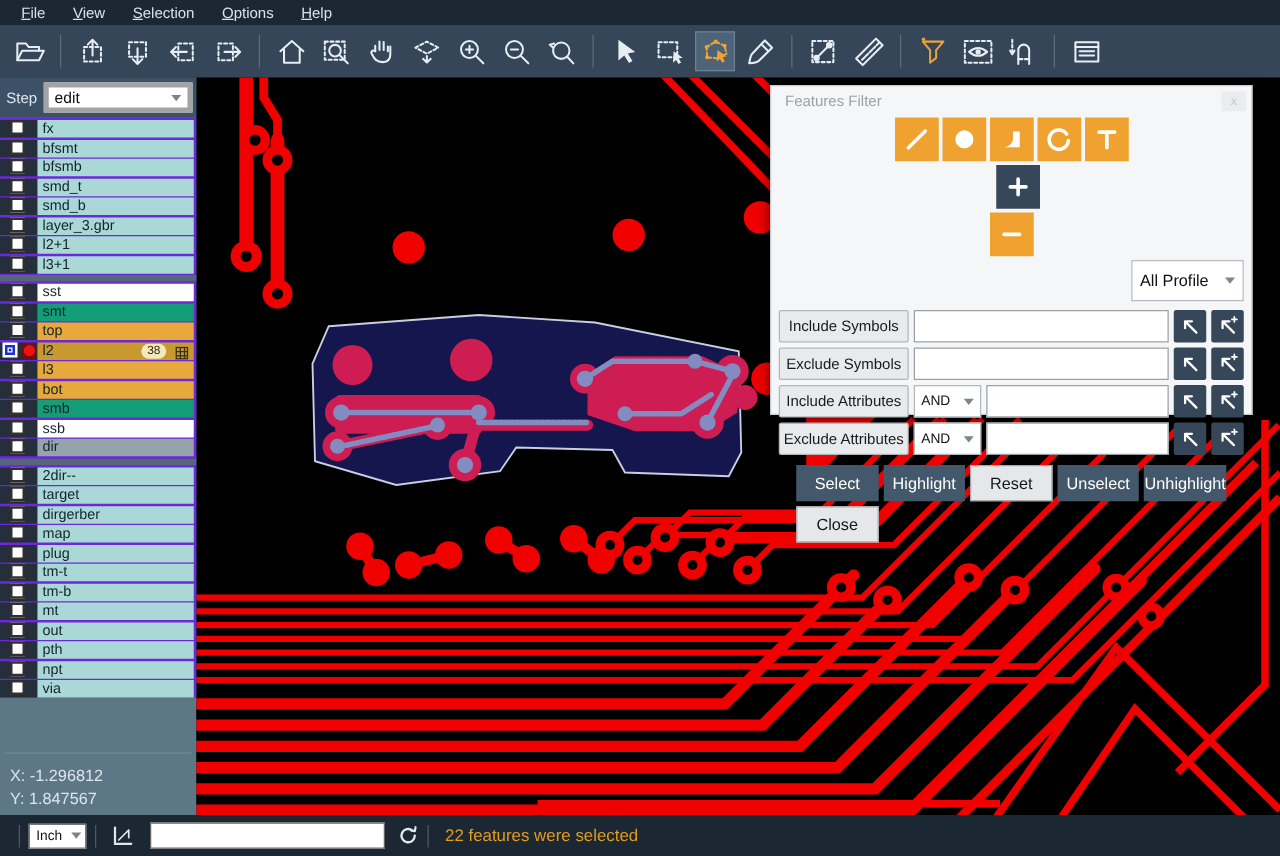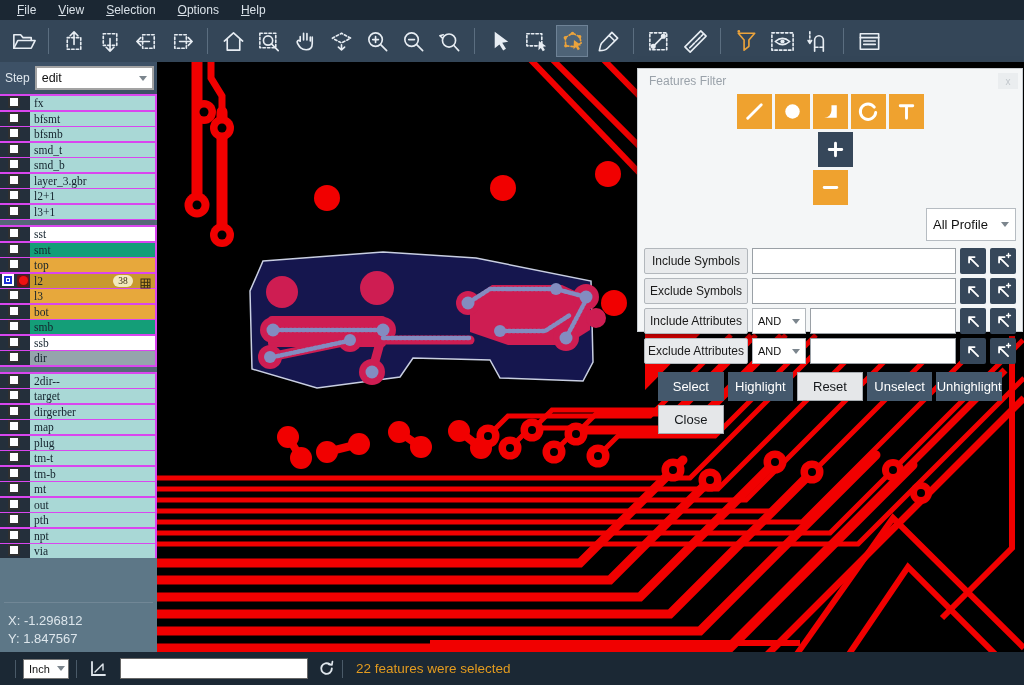--- a/index.html
+++ b/index.html
@@ -16,23 +16,23 @@
   .tsep { width:1px; height:26px; background:#5b6e80; margin:0 5px; flex:none; }
   .tbtn-top { width:32px; height:32px; display:flex; align-items:center; justify-content:center; color:#e7edf3; flex:none; border:1px solid transparent; }
   .tbtn-top.active { background:#4e6377; border-color:#6e8296; color:#eba33c; }
   .tbtn-top.accent { color:#eba33c; }
   .ti { width:27px; height:27px; stroke:currentColor; fill:none; stroke-width:1.7; stroke-linecap:round; stroke-linejoin:round; }
 
   
   .sidebar { position:absolute; left:0; top:62px; width:157px; bottom:33px; background:#5d7787; z-index:4; }
   .step-row { height:32px; background:#3d5166; display:flex; align-items:center; padding:0 3px 0 5px; }
   .step-label { color:#dfe7ee; font-size:12px; margin-right:5px; }
-  .step-select { flex:1; height:24px; background:#fff; border:2px solid #a3a3a3; display:flex; align-items:center; justify-content:space-between; padding:0 5px; font-size:12.5px; color:#111; }
+  .step-select { flex:1; height:24px; background:#fff; border:4px solid #a3a3a3; display:flex; align-items:center; justify-content:space-between; padding:0 5px; font-size:12.5px; color:#111; }
   .chev { width:0; height:0; border-left:4px solid transparent; border-right:4px solid transparent; border-top:5px solid #7b858d; }
-  .layer-list { background:#d946ef; padding-top:2px;font-family:Liberation Serif, serif; }
+  .layer-list { background:#6d28d9; padding-top:2px; }
   .lrow { display:flex; height:14px; margin-bottom:1.5px; }
   .ccell { width:30px; flex:none; position:relative; background:#242f3b; }
   .cbox { position:absolute; left:8px; top:0px; width:12px; height:12px; background:#fff; border:2px solid #303030; }
   .cbox.on { left:2px; background:#1b2fd4; border-color:#fff; }
   .cbin { position:absolute; left:2px; top:2px; width:4px; height:4px; border:1.5px solid #fff; display:block; }
   .rdot { position:absolute; left:17px; top:1px; width:12px; height:12px; background:#6d1016; border-radius:2px; }
   .rdot:after { content:""; position:absolute; left:1.5px; top:1.5px; width:9px; height:9px; border-radius:50%; background:#ee1111; }
   .lbl { flex:1; margin-right:2px; position:relative; display:flex; align-items:center; padding-left:4px; }
   .ltx { font-size:11.5px; color:#14232d; line-height:14px; }
   .c-teal{background:#a9d8d6}.c-white{background:#ffffff}.c-green{background:#149e78}
@@ -40,21 +40,21 @@
   .gsep { height:5px; background:#556878; margin:1px 0 2px; }
   .badge { position:absolute; right:22px; top:1px; height:12px; min-width:20px; background:#f3e9bb; border-radius:7px; font-size:9.5px; color:#3a2f10; text-align:center; line-height:12px; padding:0 3px; }
   .gic { position:absolute; right:4px; top:1px; width:11px; height:11px; }
   .coords { position:absolute; left:8px; top:550px; color:#dde6ec; font-size:13px; line-height:18px; }
   .side-div { position:absolute; left:4px; right:4px; top:540px; height:1px; background:#7e93a0; opacity:.6; }
 
   
   .canvas { position:absolute; left:157px; top:62px; width:867px; height:590px; background:#000; z-index:1; }
 
   
-  .fdlg { position:absolute; left:637px; top:68px; width:386px; height:264px; background:#f4f6f7; border:1px solid #c7ccd1; box-shadow:0 3px 10px rgba(0,0,0,.55); z-index:8; }
+  .fdlg { position:absolute; left:616px; top:68px; width:386px; height:264px; background:#f4f6f7; border:1px solid #c7ccd1; box-shadow:0 3px 10px rgba(0,0,0,.55); z-index:8; }
   .fdlg-title { height:23px; display:flex; align-items:center; padding-left:11px; color:#9aa2aa; font-size:12px; }
   .fdlg-close { position:absolute; right:4px; top:4px; width:20px; height:16px; background:#eaedef; color:#c2c7cc; font-size:10px; display:flex; align-items:center; justify-content:center; }
   .tool-row { display:flex; align-items:center; padding:2px 6px 7px; gap:3px;flex-direction:column; }
   #shape-btns { display:flex; gap:3px; }
   .tbtn { width:35px; height:35px; background:#efa22f; display:flex; align-items:center; justify-content:center; flex:none; }
   .tbtn.dark { background:#36475a; margin-left:10px; }
   .di { width:27px; height:27px; stroke:#fff; fill:none; stroke-width:3; stroke-linecap:round; stroke-linejoin:round; }
   .di2 { width:22px; height:22px; stroke:#fff; fill:none; stroke-width:2.3; stroke-linecap:round; stroke-linejoin:round; }
   .profile { margin-left:auto; width:90px; height:33px; background:#fff; border:1px solid #b6bcc2; display:flex; align-items:center; justify-content:space-between; padding:0 6px; font-size:13px; color:#111; }
   .frows { padding:0 6px; }

